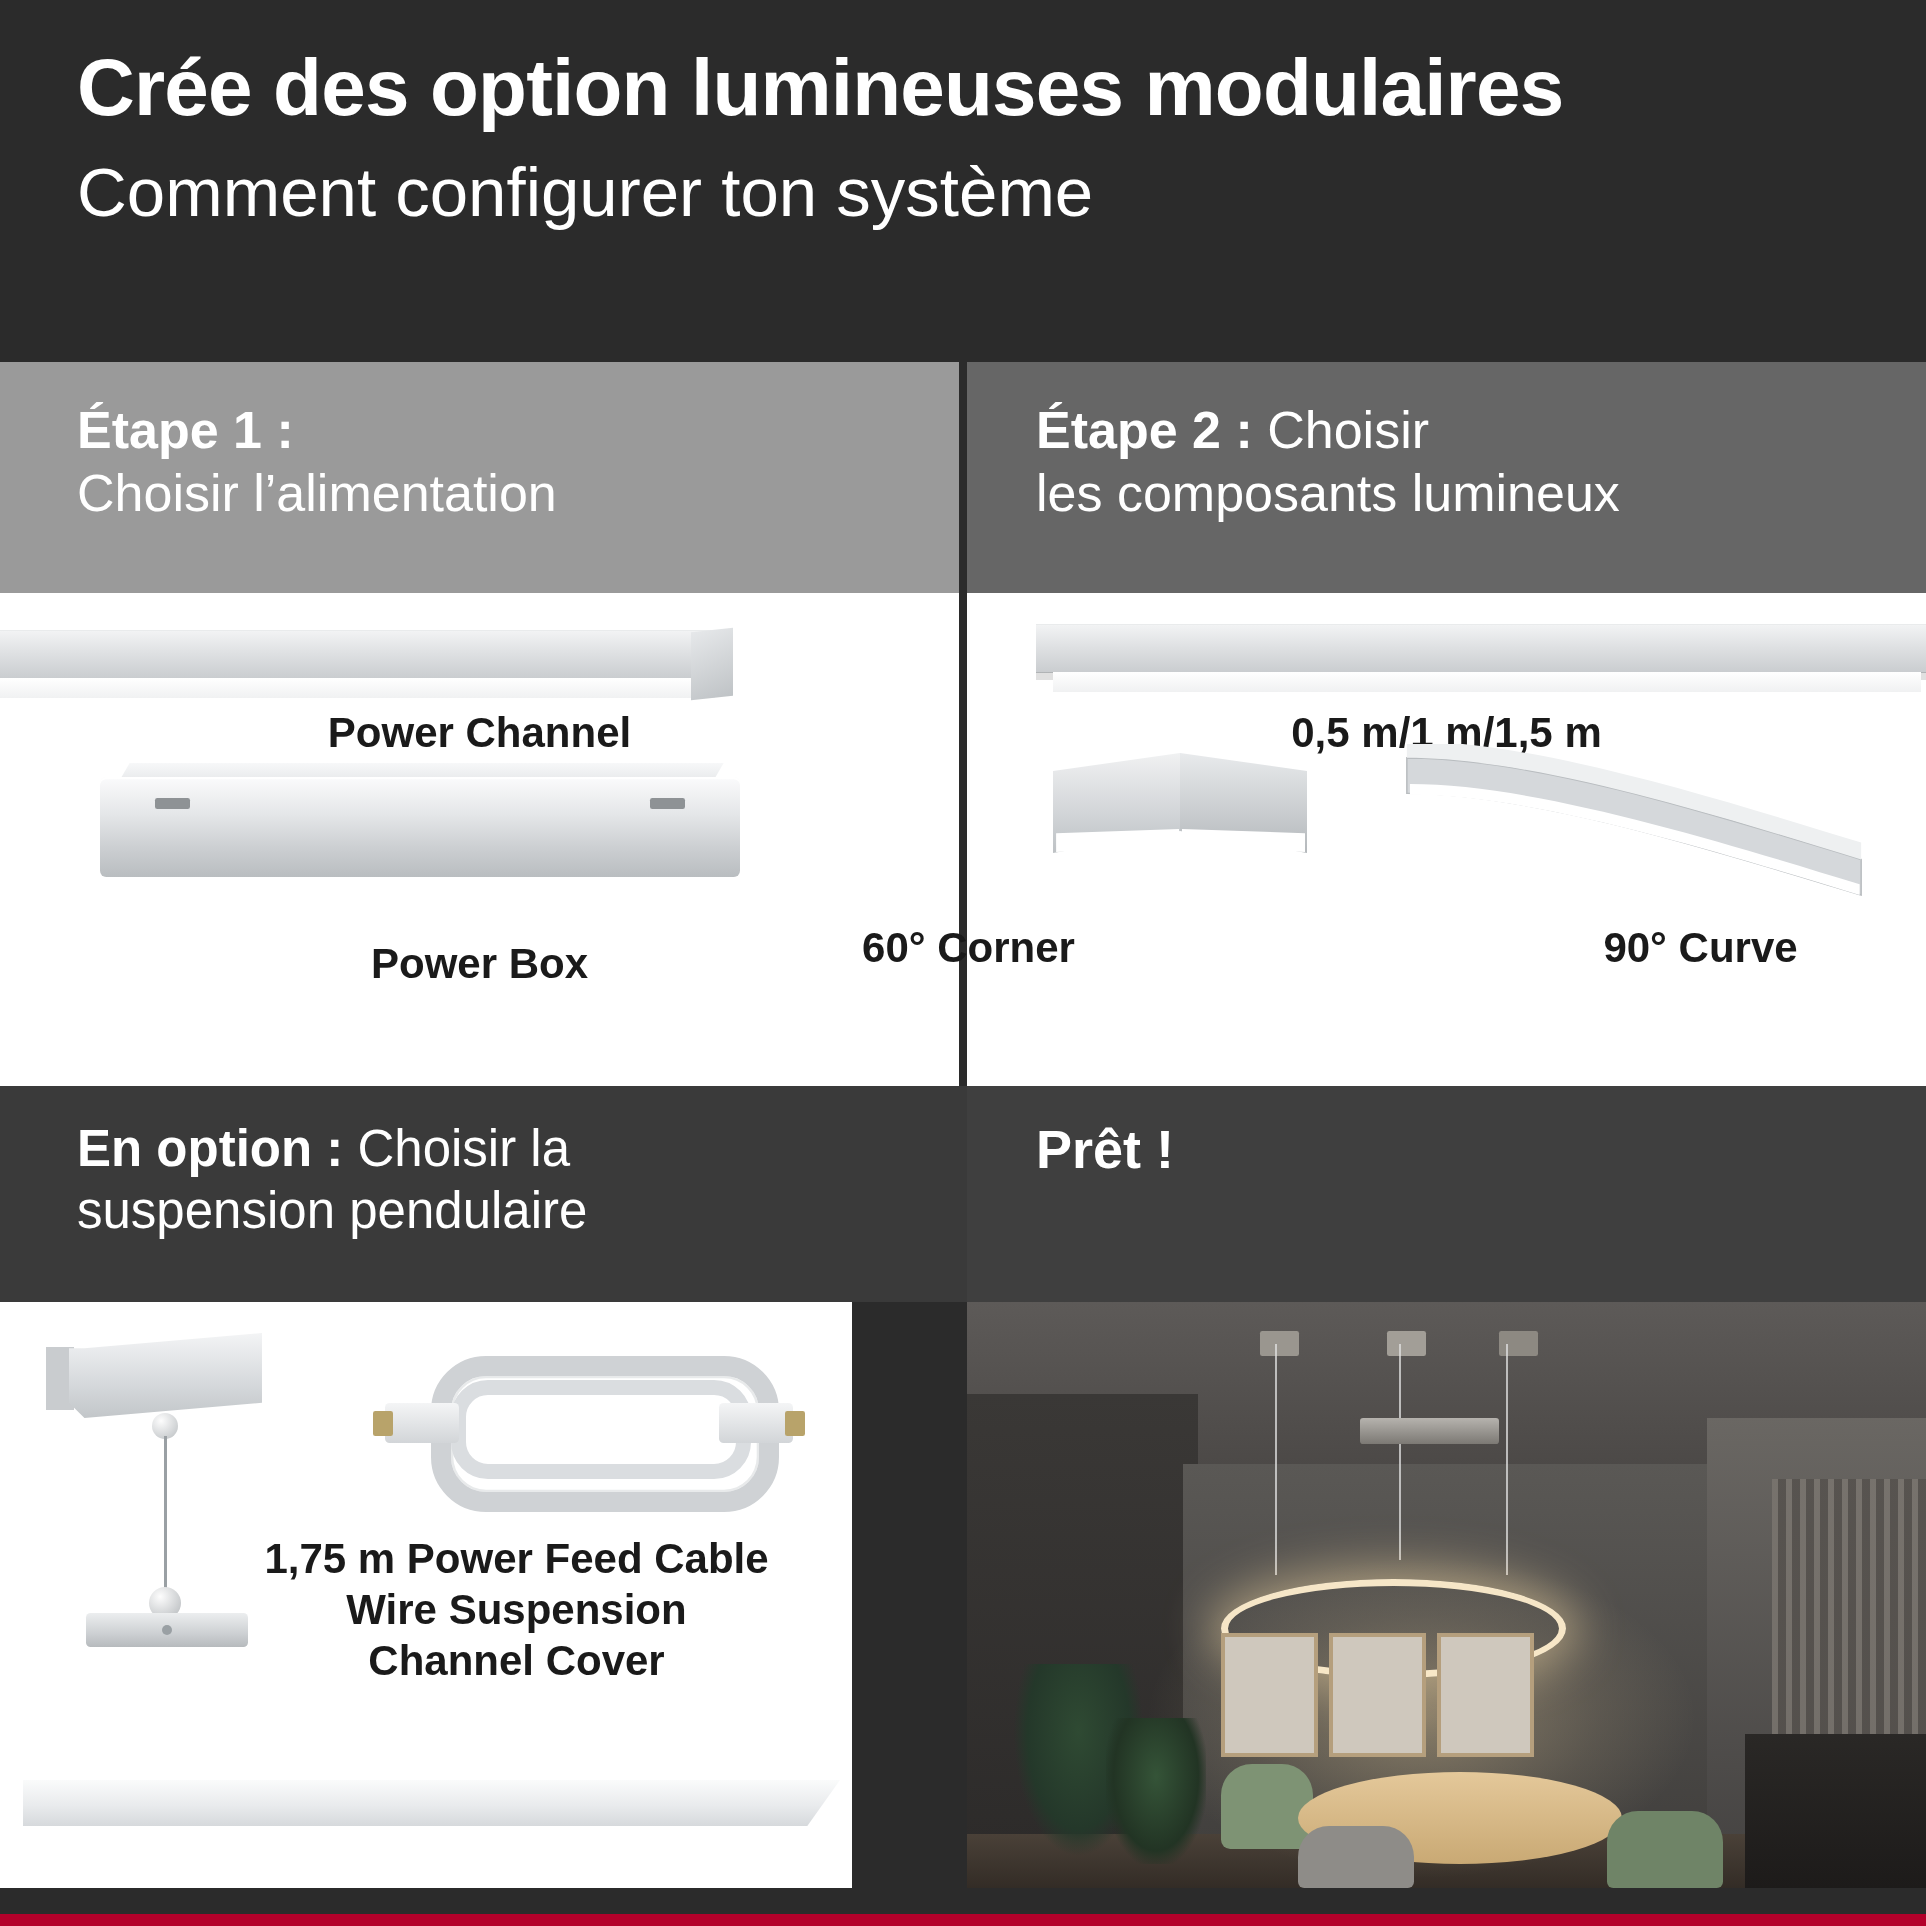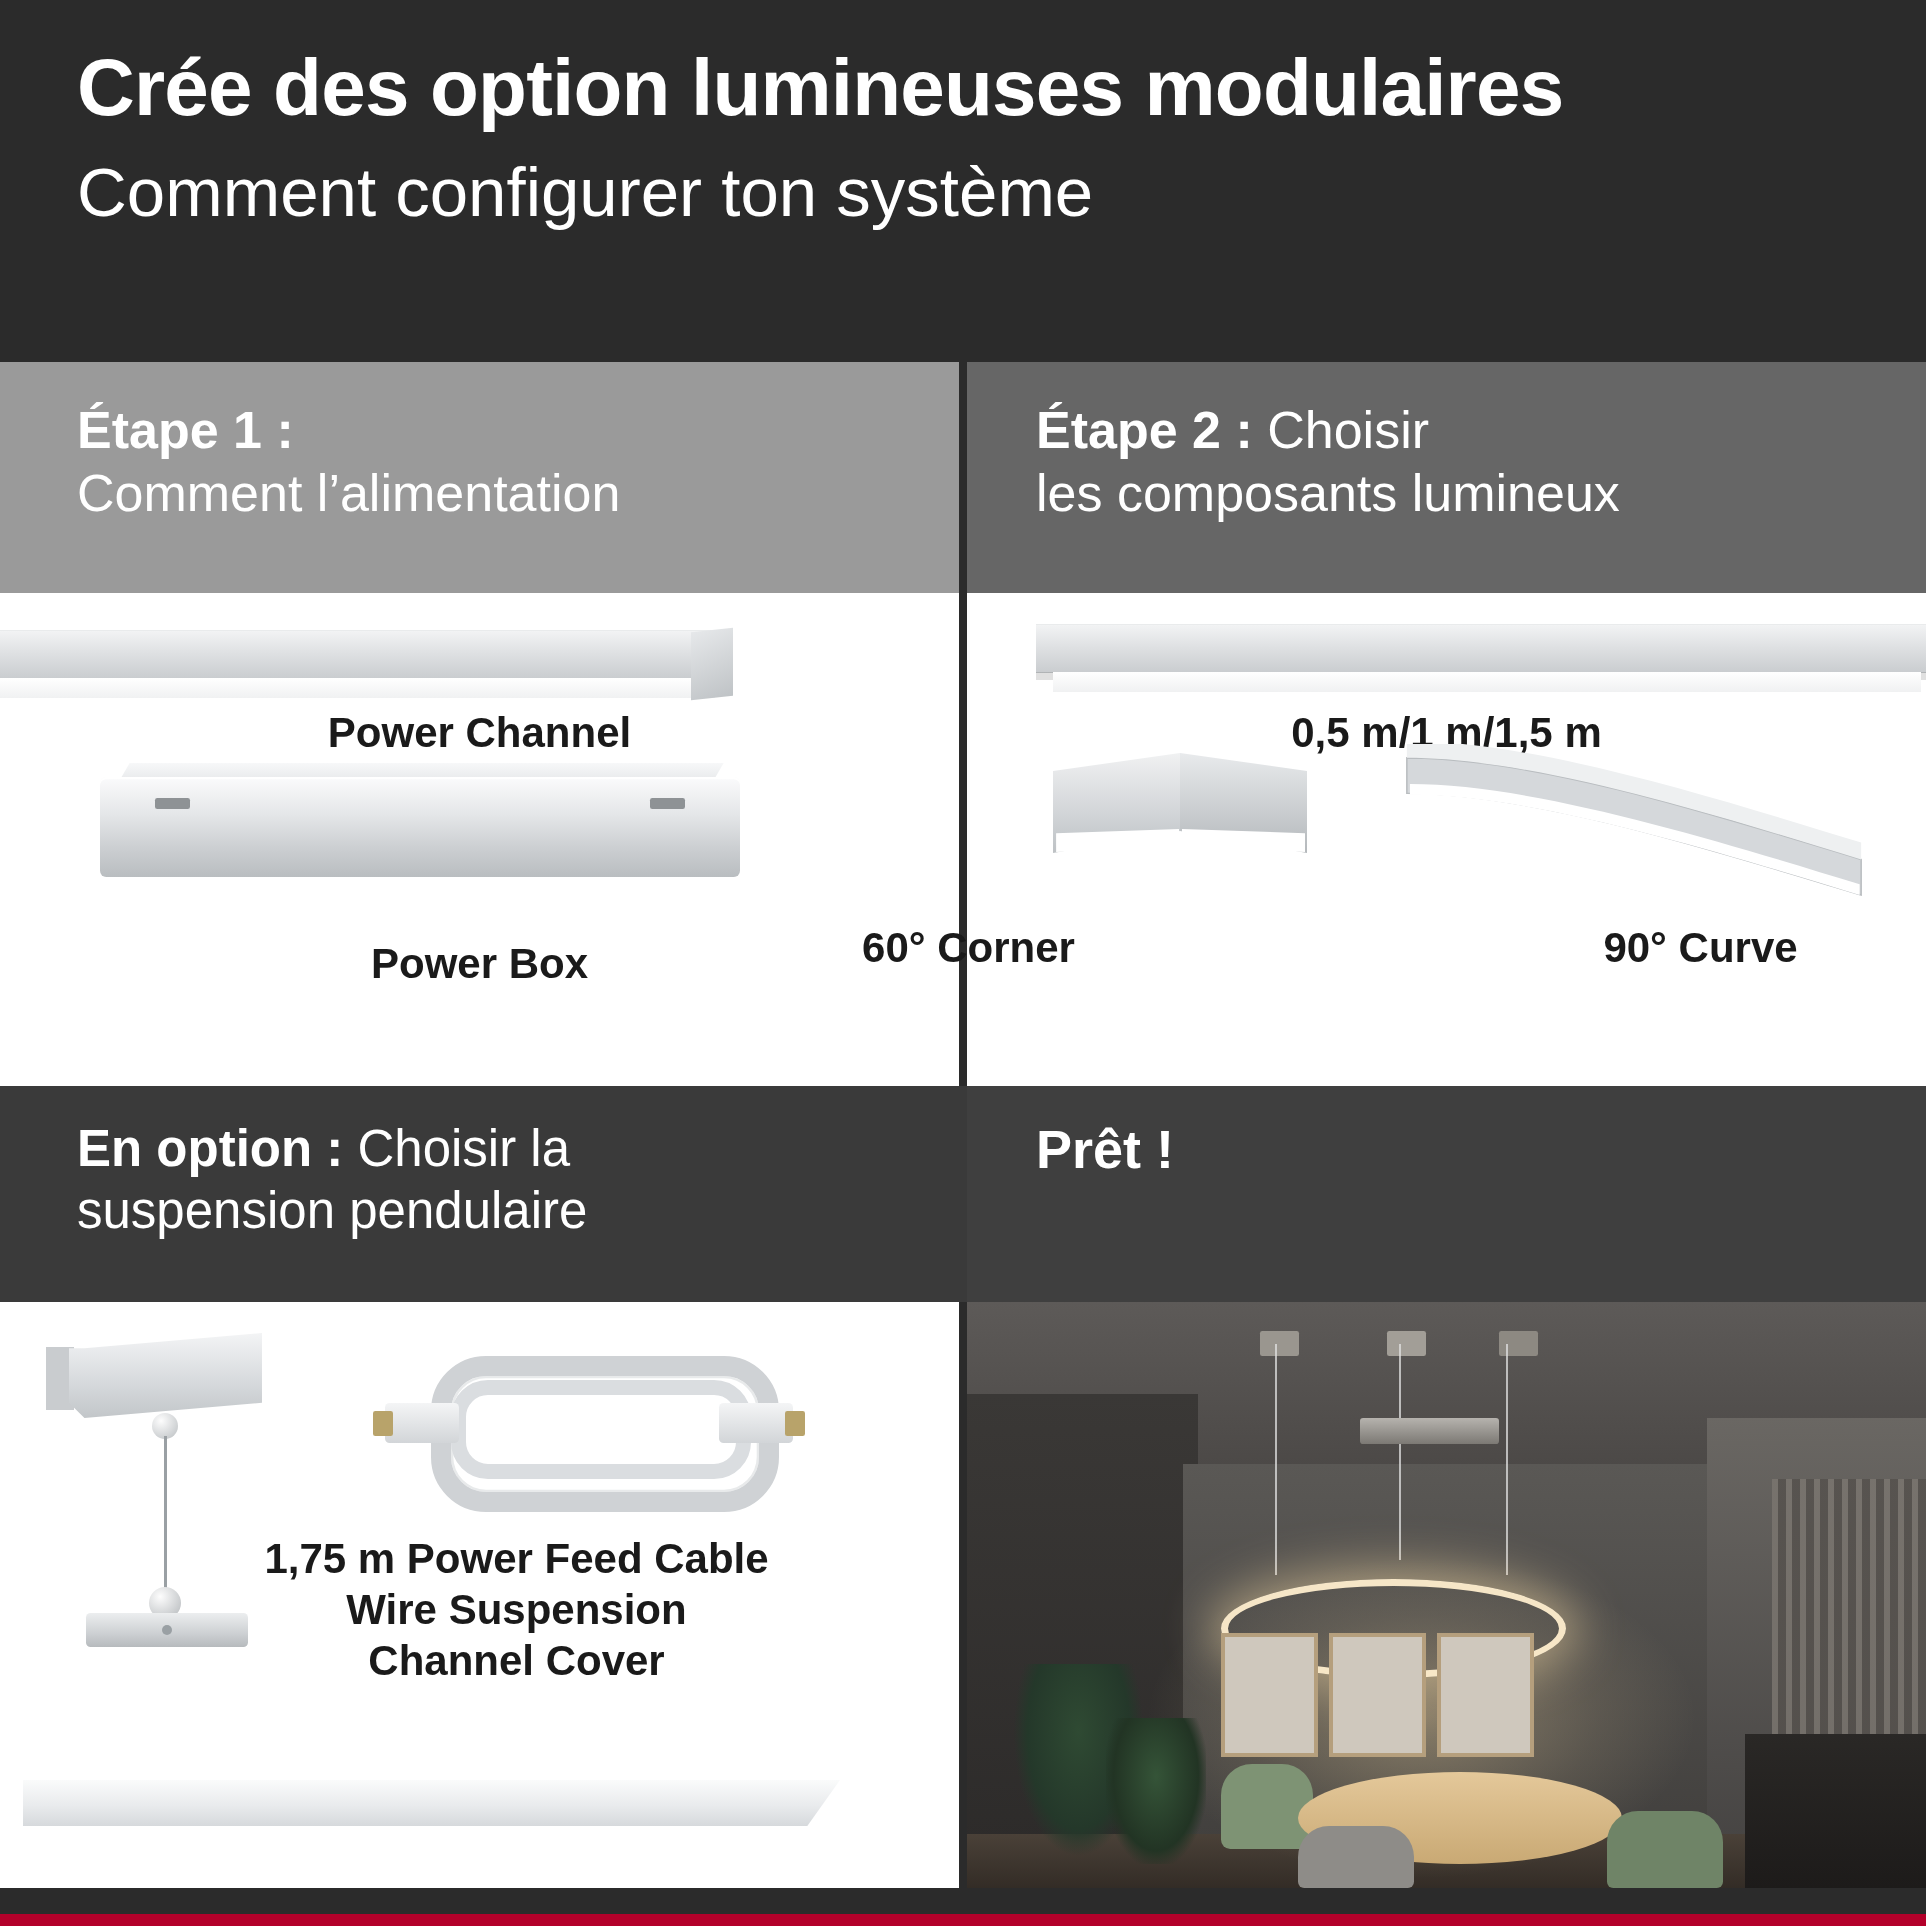--- a/index.html
+++ b/index.html
@@ -67,21 +67,21 @@
 
   
   .optband{position:absolute;left:0;top:1086px;width:959px;height:216px;background:#3a3a3a;padding-left:47px;}
   .optband .txt{position:absolute;left:77px;top:32px;right:23px;color:#fff;font-size:51px;line-height:1.22;}
   .optband b{font-weight:bold;}
 
   .readyband{position:absolute;left:967px;top:1086px;width:959px;height:216px;background:#3f3f3f;}
   .readyband .txt{position:absolute;left:69px;top:32px;color:#fff;font-size:54px;font-weight:bold;}
 
   
-  .p3{left:0;top:1302px;width:959px;height:586px;}
+  .p3{left:0;top:1302px;width:852px;height:586px;}
 
   .susp{position:absolute;left:46px;top:31px;width:247px;height:324px;}
   .susp .cap{position:absolute;left:23px;top:0;width:193px;height:85px;
     background:linear-gradient(180deg,#f3f4f5 0%,#d8dbde 55%,#c2c6c9 100%);
     clip-path:polygon(8% 18%,100% 0,100% 82%,8% 100%,0 82%,0 18%);}
   .susp .capface{position:absolute;left:0;top:14px;width:28px;height:63px;background:#c9cccf;}
   .susp .knob{position:absolute;left:106px;top:80px;width:26px;height:26px;border-radius:50%;
     background:radial-gradient(circle at 35% 30%,#fdfdfd,#b9bdc0);}
   .susp .wire{position:absolute;left:118px;top:103px;width:3.1px;height:154px;background:#9aa0a4;}
   .susp .knob2{position:absolute;left:103px;top:254px;width:32px;height:32px;border-radius:50%;
@@ -159,21 +159,21 @@
 
   <div class="header">
     <h1>Crée des option lumineuses modulaires</h1>
     <h2>Comment configurer ton système</h2>
   </div>
 
   <div class="band">
     <div class="cell1">
       <div class="txt">
         <b>Étape 1 :</b><br>
-        <span>Comment l’alimentation</span>
+        <span>Choisir l’alimentation</span>
       </div>
     </div>
     <div class="cell2">
       <div class="txt">
         <b>Étape 2 :</b>
         <span>Choisir</span><br>
         <span>les composants lumineux</span>
       </div>
     </div>
   </div>

